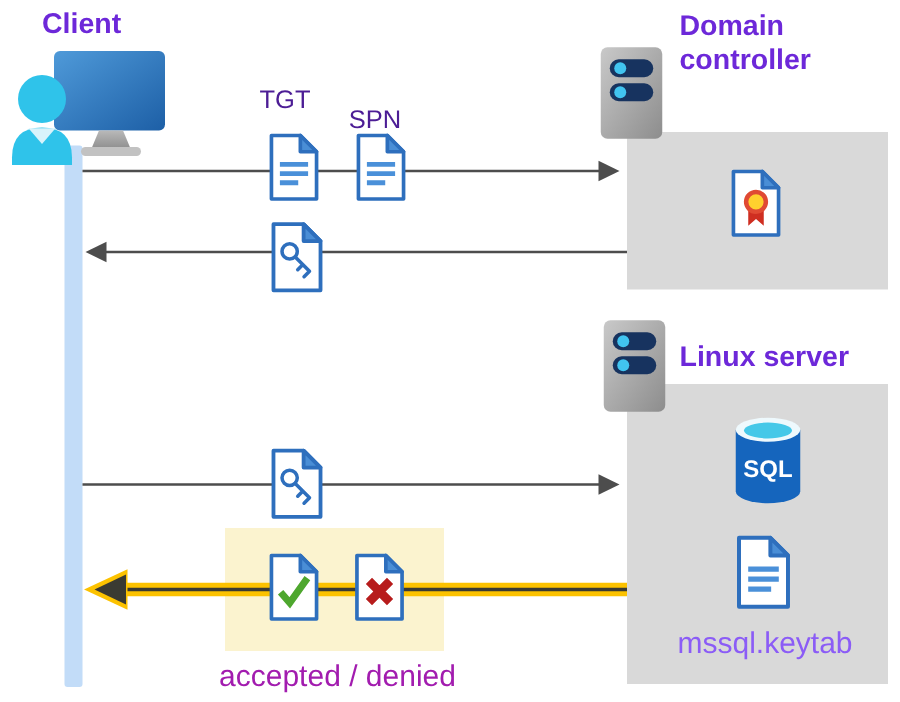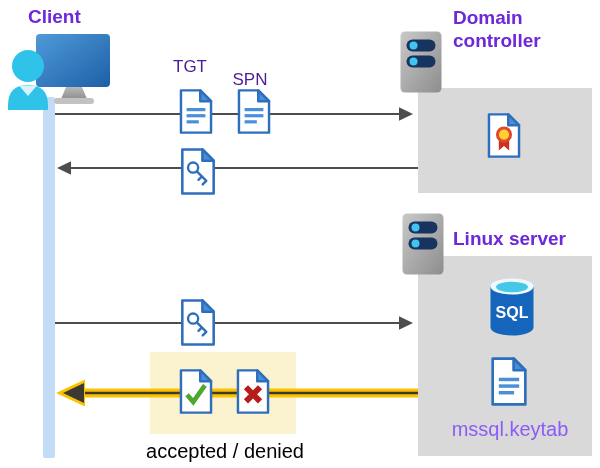--- a/index.html
+++ b/index.html
@@ -12,21 +12,21 @@
   #highlight{position:absolute;left:150px;top:352px;width:146px;height:82px;background:#fbf3cf}
   #lifeline{position:absolute;left:43px;top:97px;width:12px;height:361px;background:#c2dcf8;border-radius:2px}
   .actor-label{position:absolute;font-size:19px;font-weight:700;color:#6d28d9;line-height:23px}
   #client-label{left:28px;top:5px}
   #dc-label{left:453px;top:6px;width:112px}
   #linux-label{left:453px;top:227px;white-space:nowrap}
   .msg-label{position:absolute;font-size:17px;color:#4c1d95;text-align:center}
   #tgt-label{left:168px;top:57px;width:44px}
   #spn-label{left:228px;top:70px;width:44px}
   #keytab-label{position:absolute;left:430px;top:418px;width:160px;text-align:center;font-size:20px;color:#8b5cf6}
-  #result-label{position:absolute;left:130px;top:440px;width:190px;text-align:center;font-size:20px;color:#000000}
+  #result-label{position:absolute;left:130px;top:440px;width:190px;text-align:center;font-size:20px;color:#a21caf}
   #arrows{left:0;top:0;width:600px;height:468px;pointer-events:none}
   #client-icon{left:6px;top:32px;width:112px;height:78px}
   #dc-server-icon{left:400px;top:31px;width:42px;height:62px}
   #linux-server-icon{left:402px;top:213px;width:42px;height:62px}
   #cert-icon{left:485px;top:112px;width:38px;height:47px}
   #sql-icon{left:487px;top:277px;width:50px;height:61px}
   #keytab-icon{left:488px;top:356px;width:42px;height:51px}
   #tgt-doc{left:177px;top:88px;width:38px;height:47px}
   #spn-doc{left:235px;top:88px;width:38px;height:47px}
   #ticket-doc-1{left:178px;top:147px;width:40px;height:49px}

